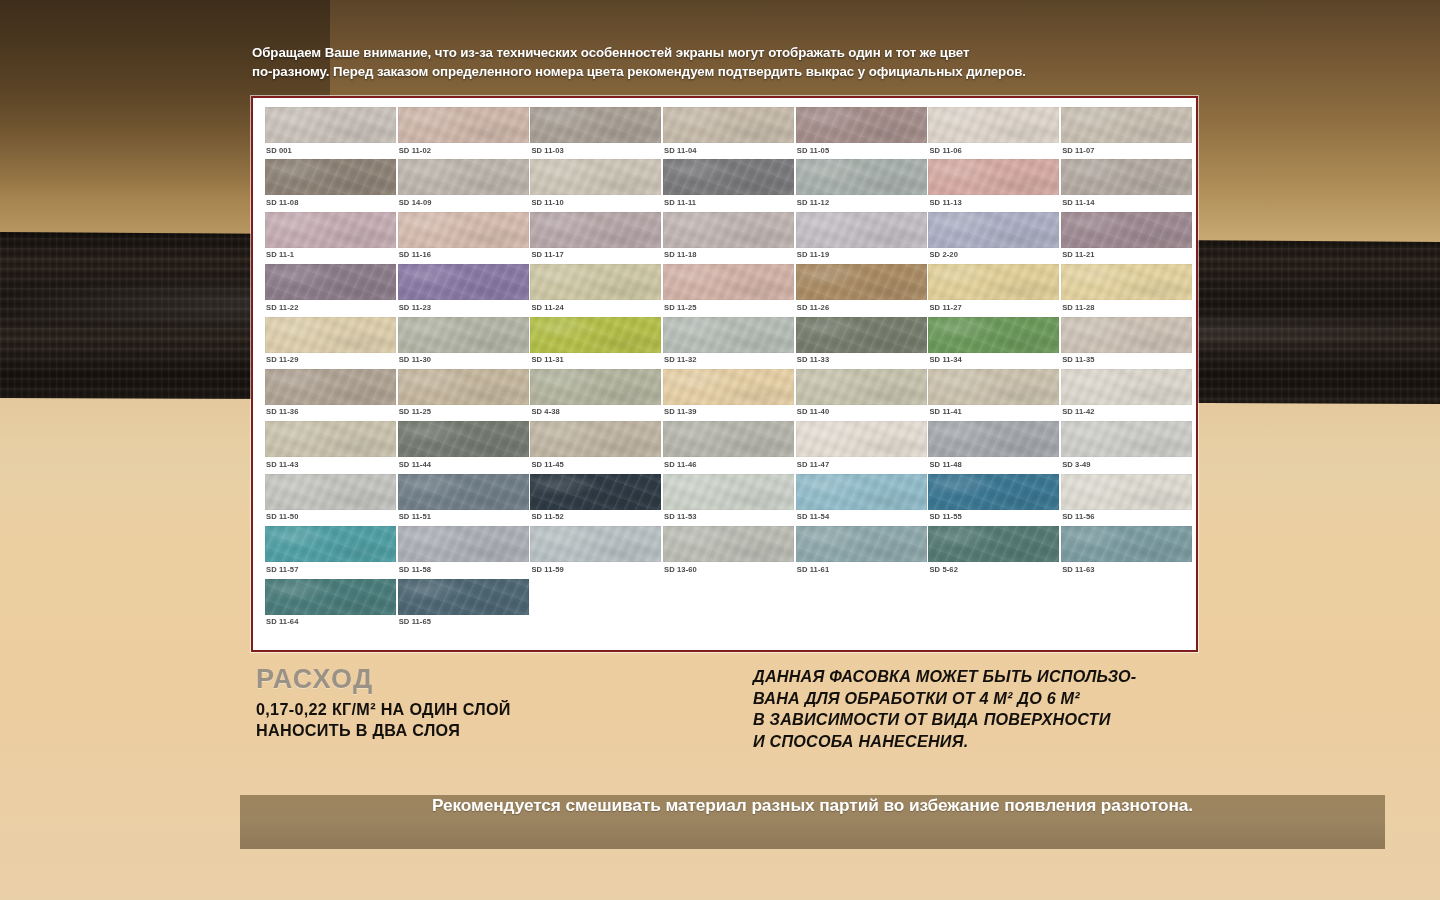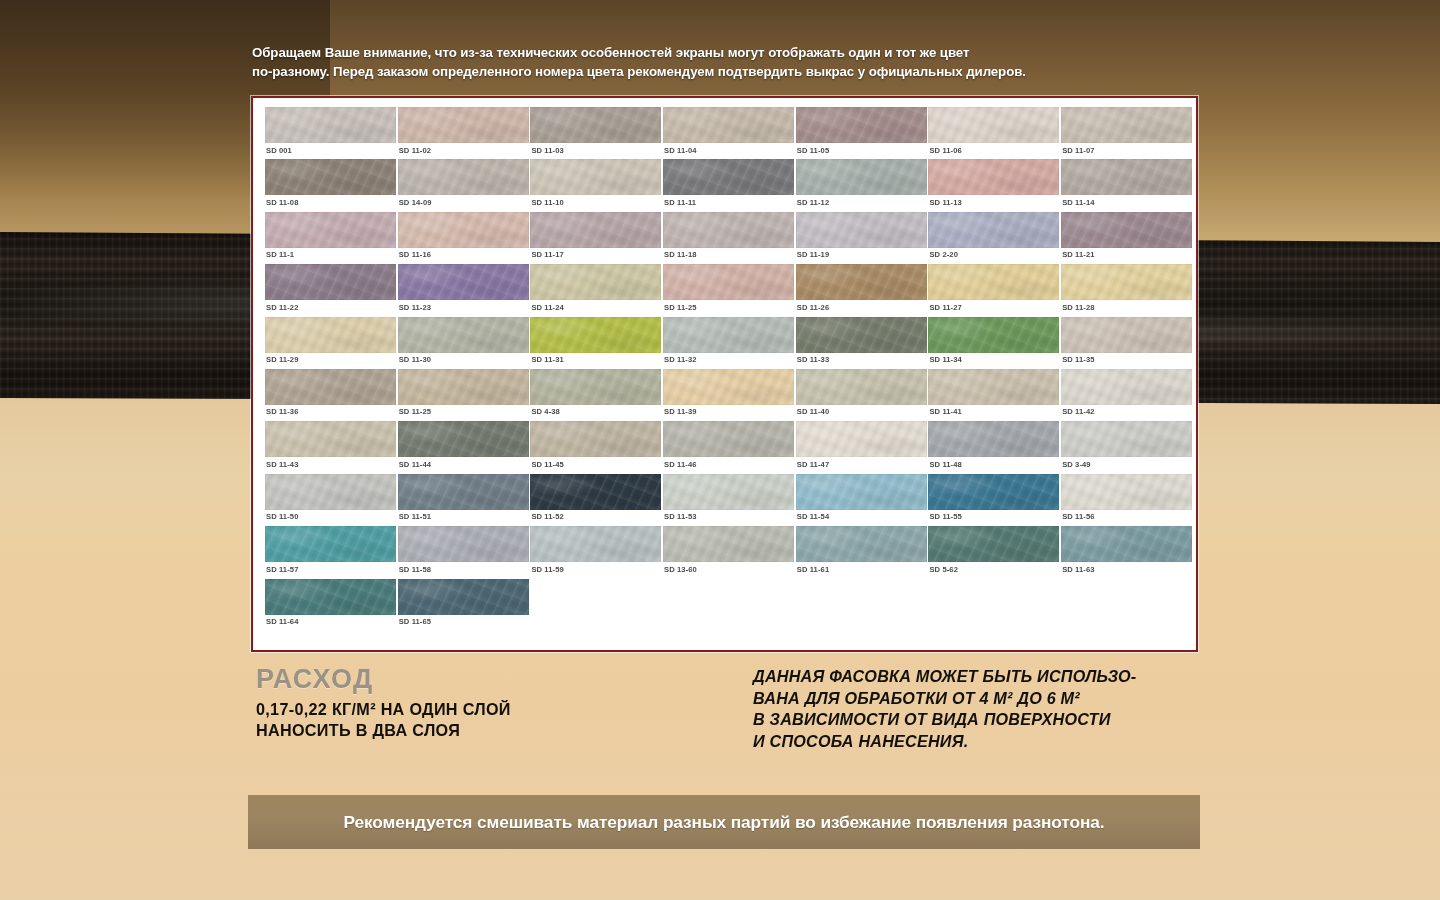--- a/index.html
+++ b/index.html
@@ -133,24 +133,24 @@
 
   
   #coverage{ position:absolute; left:753px; top:666px; width:470px;font-style:italic; }
   .cov-line{
     font-size:16.2px; font-weight:bold; color:#14110d;
     letter-spacing:.2px; line-height:21.5px;
   }
 
   
   #banner{
-    position:absolute; left:248px; top:795px;
-    width:952px; height:54px;
+    position:absolute; left:240px; top:795px;
+    width:1145px; height:54px;
     background:linear-gradient(to bottom,#9d855f 0%, #9b8460 48%, #8e7858 100%);
-    display:flex; align-items:center; justify-content:center;
+    display:flex; justify-content:center;
   }
   #banner-text{
     color:#ffffff; font-size:17.3px; font-weight:bold;
     letter-spacing:-0.1px;
     text-shadow:0 1px 1px rgba(0,0,0,.25);
   }
 </style>
 </head>
 <body>
 

